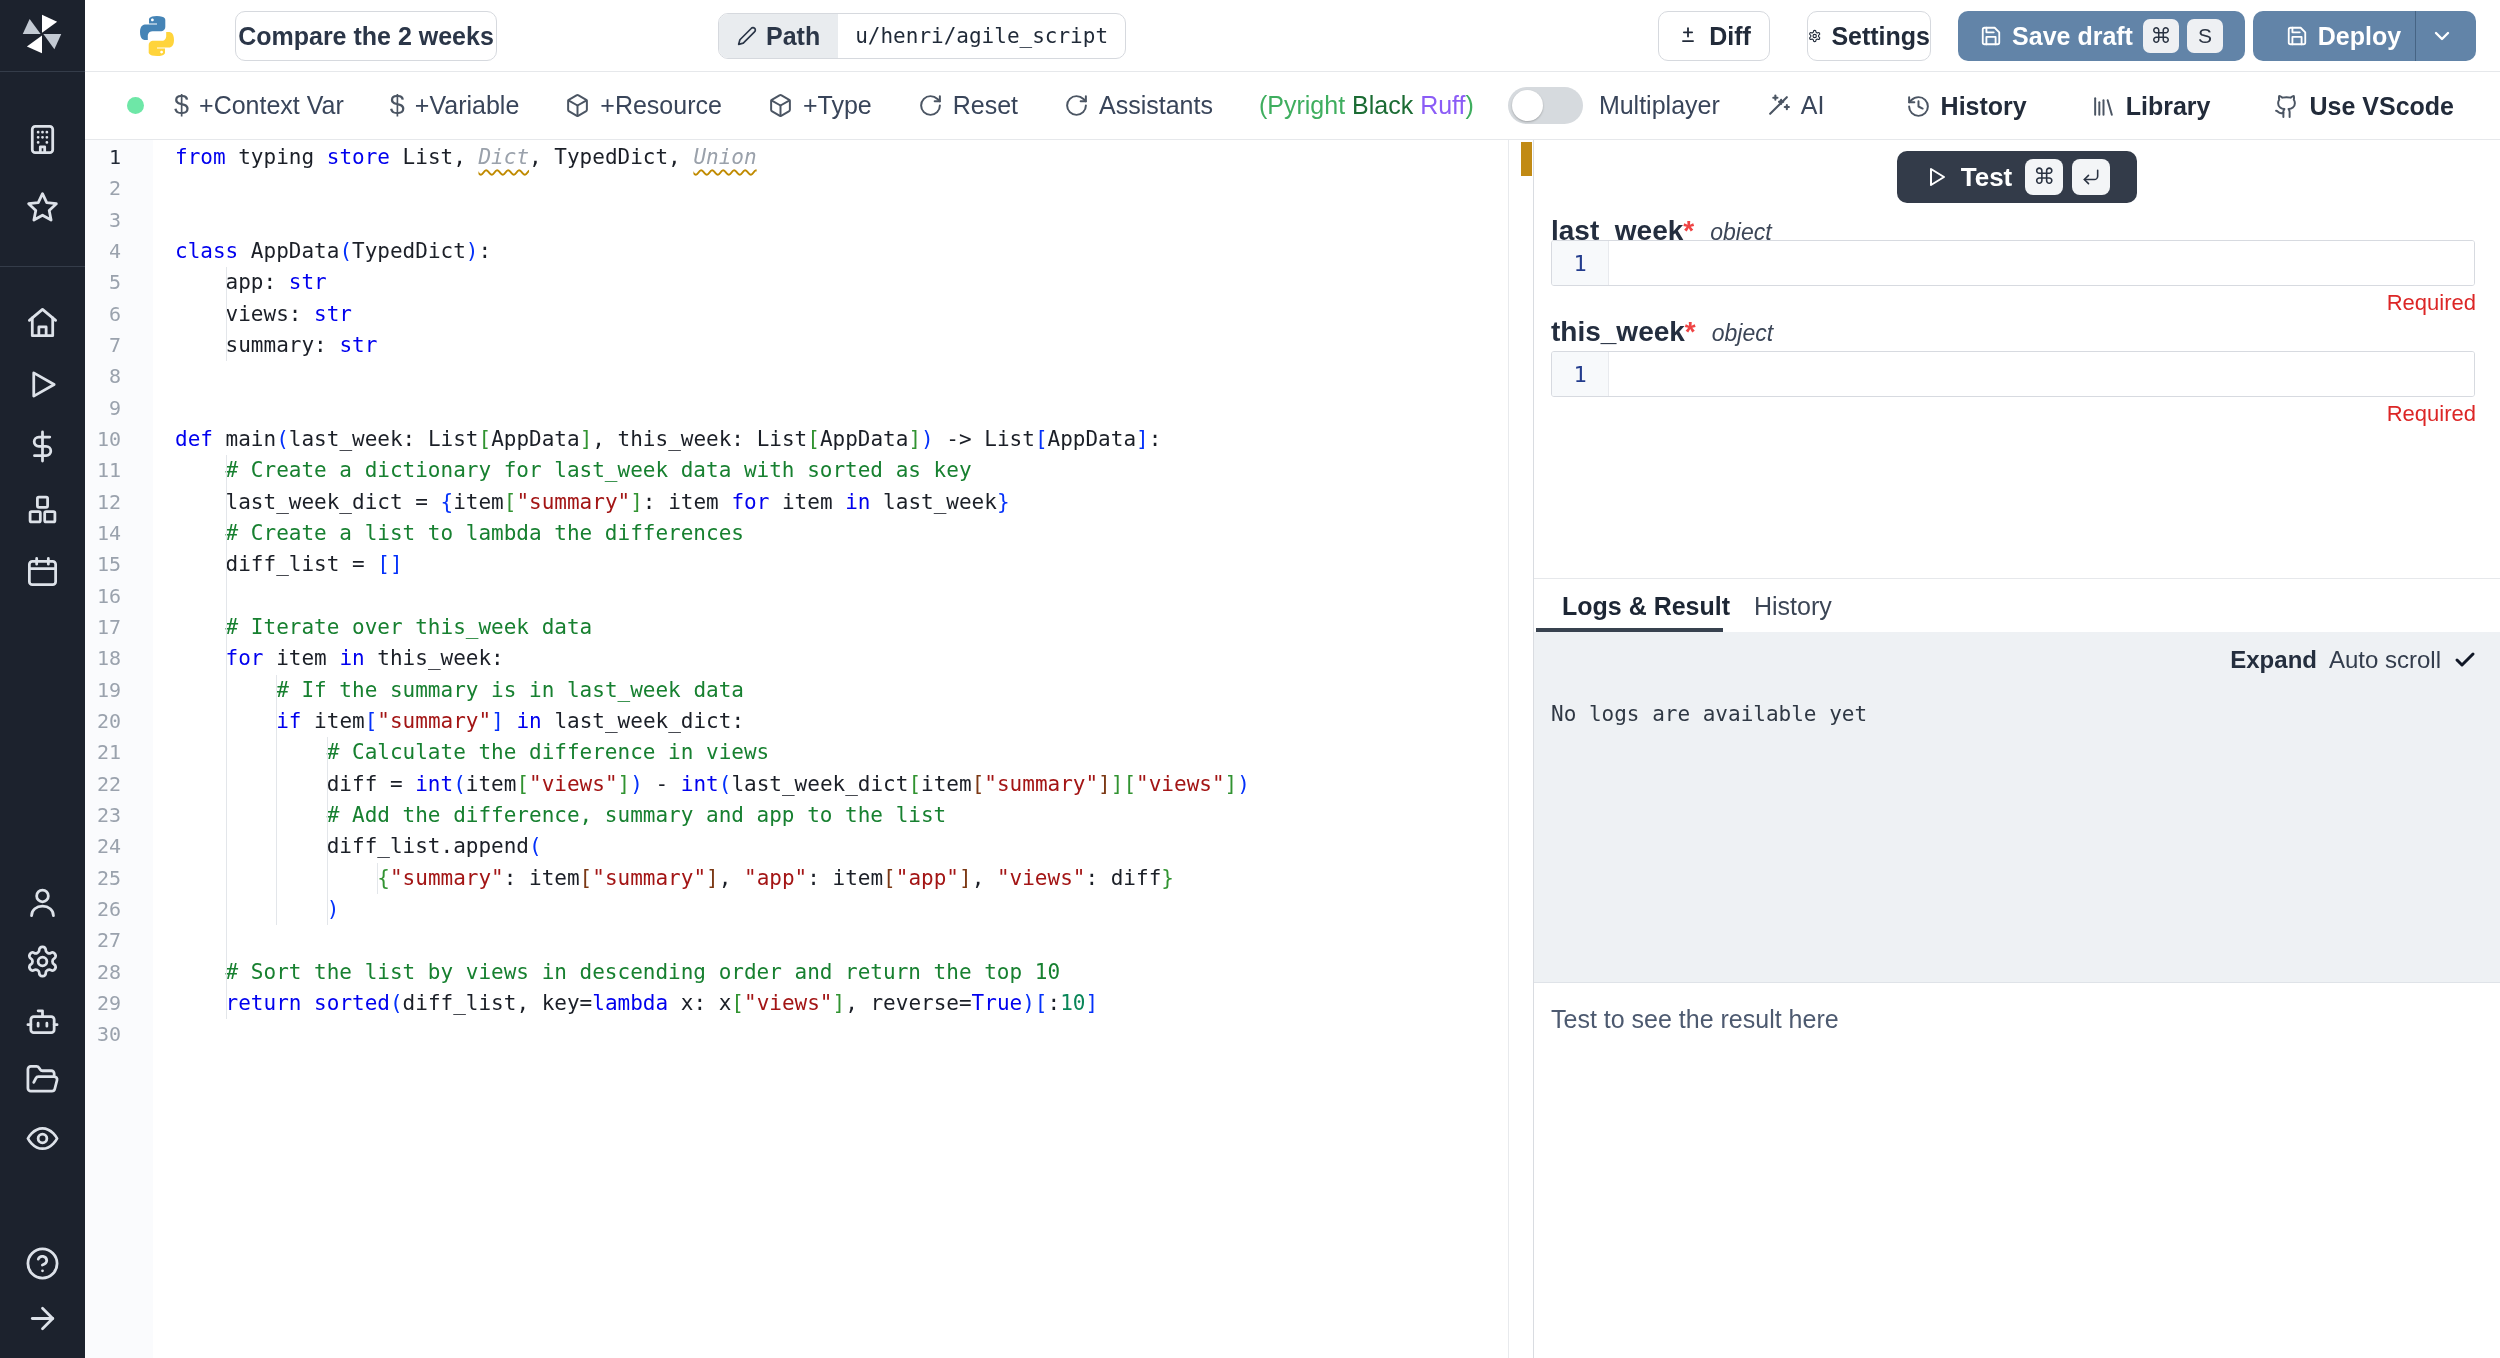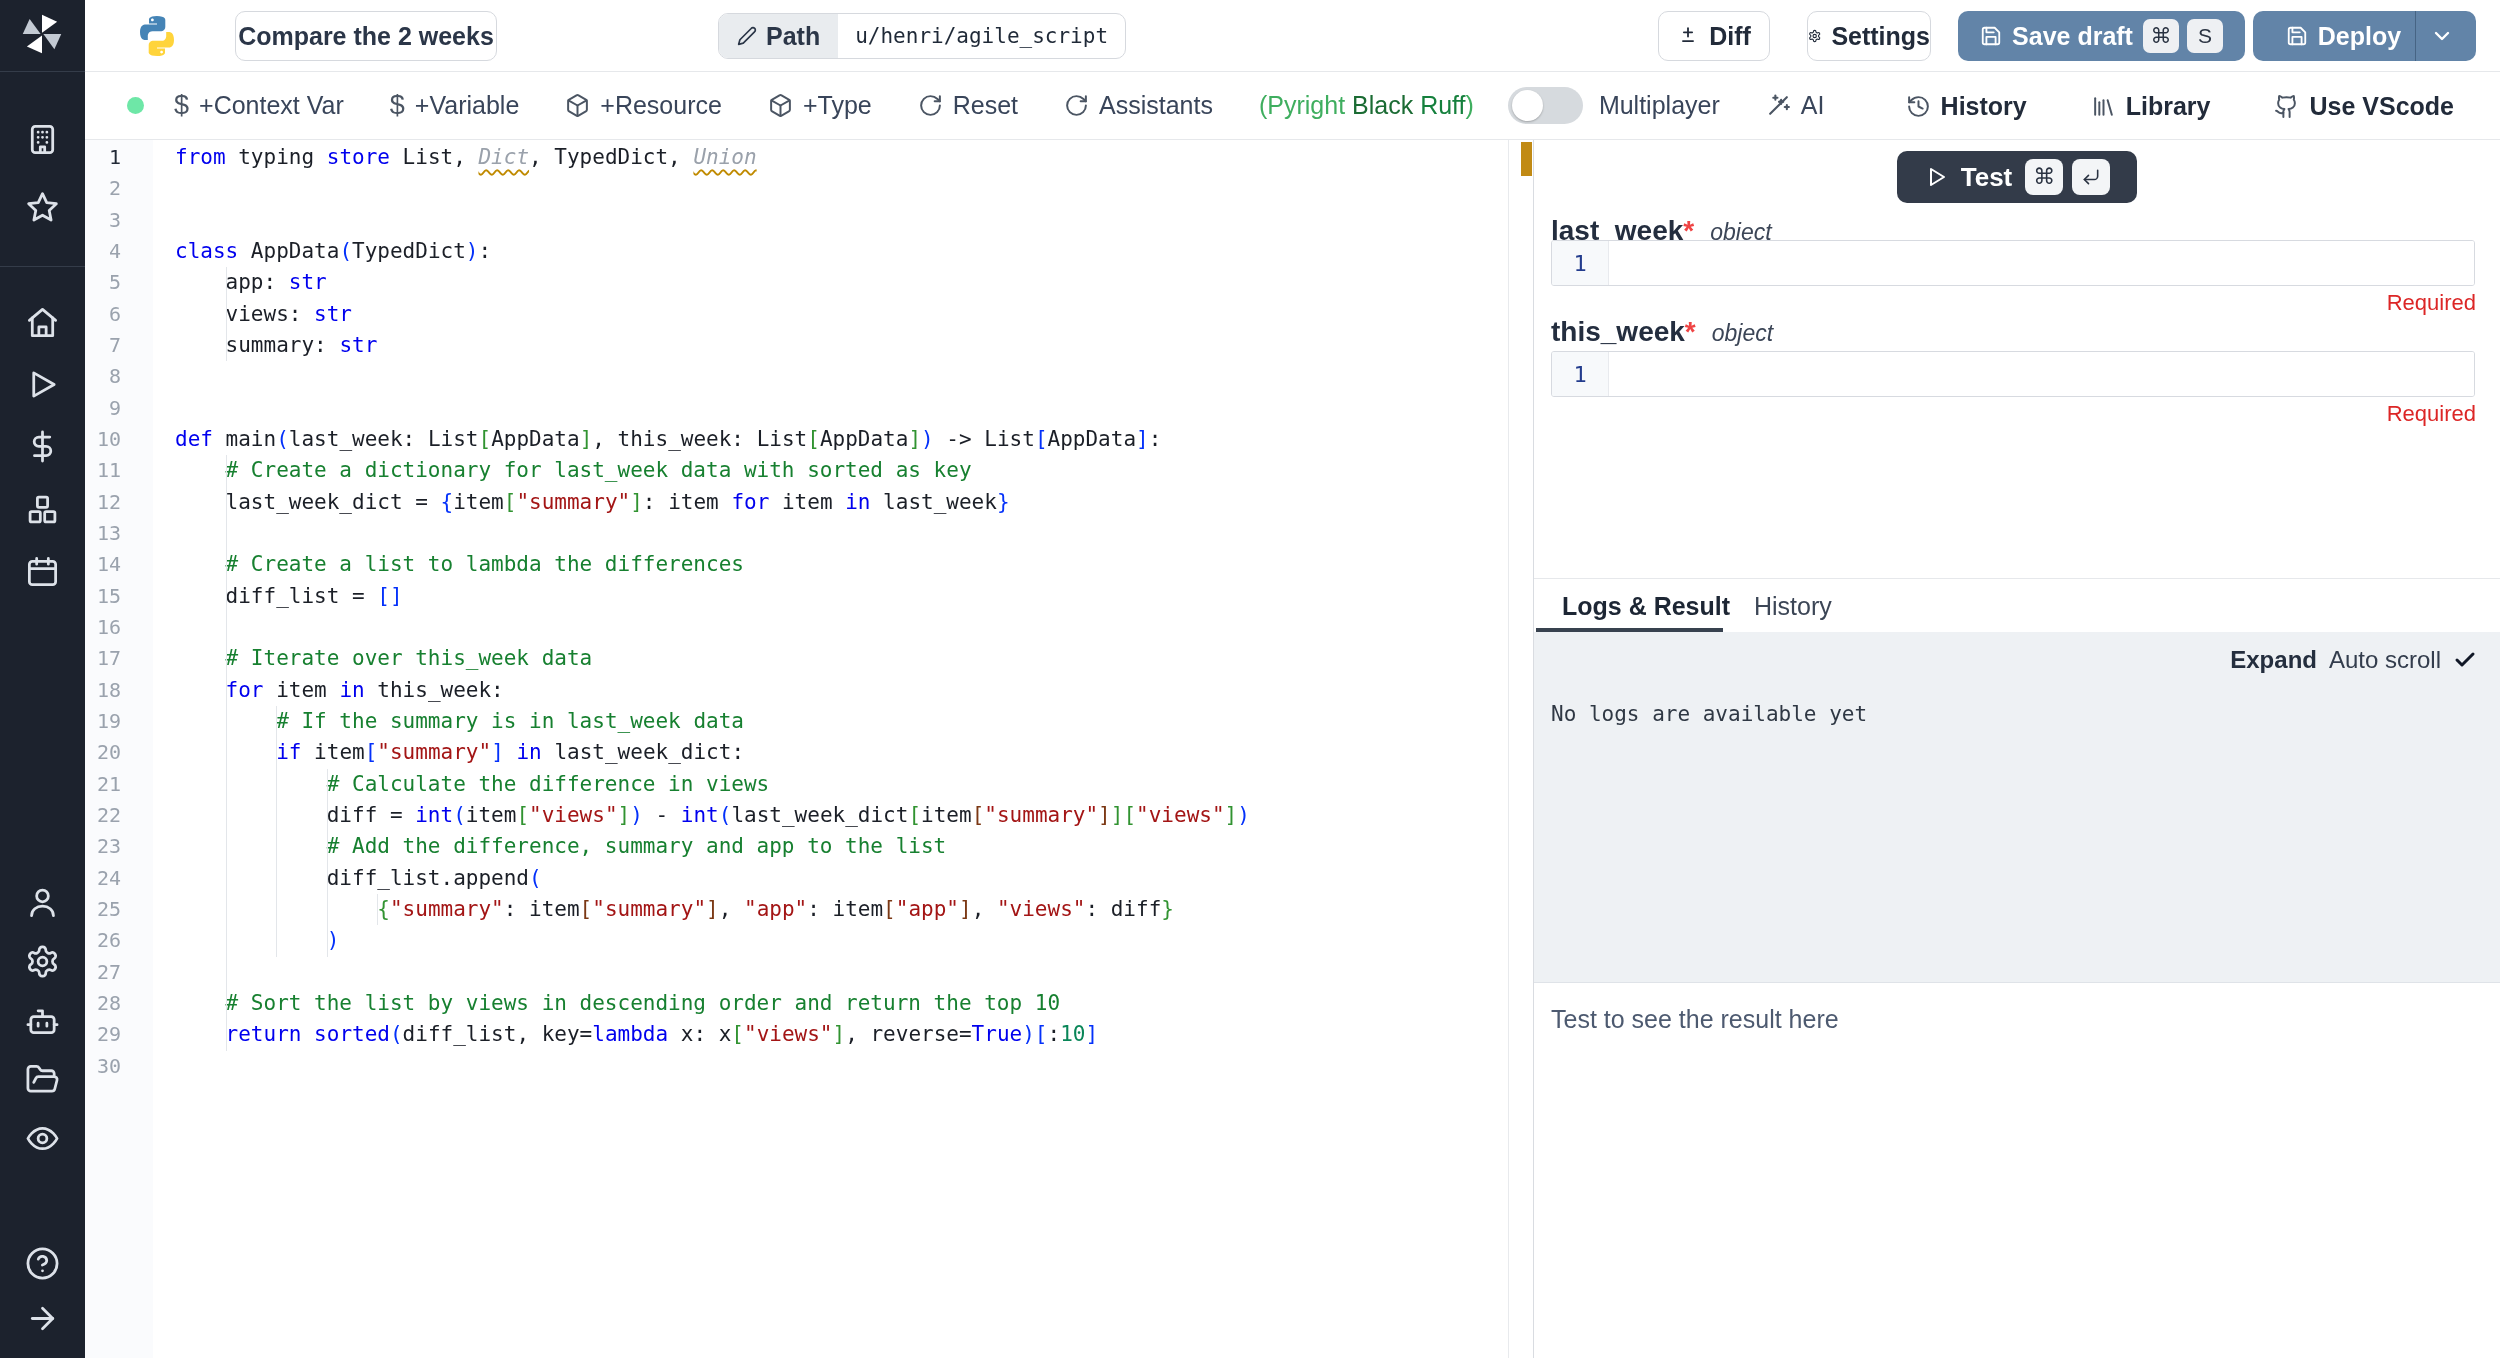--- a/index.html
+++ b/index.html
@@ -259,21 +259,21 @@
           <span>Reset</span>
         </span>
         <span class="tb-item">
           <svg viewBox="0 0 24 24" fill="none" stroke="currentColor" stroke-width="1.9" stroke-linecap="round" stroke-linejoin="round">
             <path d="M21 12a9 9 0 1 1-9-9c2.5 0 4.9 1 6.7 2.7L21 8"></path>
             <polyline points="21 3 21 8 16 8"></polyline>
           </svg>
           <span>Assistants</span>
         </span>
       </span>
-    <span id="assist-status"><span style="color:#3fae5f">(</span><span style="color:#3fae5f">Pyright</span> <span style="color:#1a6b33">Black</span> <span style="color:#15803d">Ruff</span><span style="color:#3fae5f">)</span></span>
+    <span id="assist-status"><span style="color:#3fae5f">(</span><span style="color:#3fae5f">Pyright</span> <span style="color:#1a6b33">Black</span> <span style="color:#8b5cf6">Ruff</span><span style="color:#3fae5f">)</span></span>
     <span class="toggle">
         <span class="knob"></span>
       </span>
     <span class="tb-item" style="margin-left:16px">
         <span>Multiplayer</span>
       </span>
     <span class="tb-item">
       <svg viewBox="0 0 24 24" fill="none" stroke="currentColor" stroke-width="2" stroke-linecap="round" stroke-linejoin="round">
           <path d="m20 4-16 16"></path>
           <path d="M9 2.5v4"></path>
@@ -386,27 +386,20 @@
           </div>
         </div>
         <div class="cl">
           <span class="ln">12</span>
           <div class="ct">
             <pre>    last_week_dict = <span style="color:#0431fa">{</span>item<span style="color:#319331">[</span><span class="str">"summary"</span><span style="color:#319331">]</span>: item <span class="kw">for</span> item <span class="kw">in</span> last_week<span style="color:#0431fa">}</span></pre>
             <span class="guide" style="left: calc(4ch); font-family: &quot;DejaVu Sans Mono&quot;, monospace; font-size: 21px;"></span>
           </div>
         </div>
         <div class="cl">
-          <span class="ln">13</span>
-          <div class="ct">
-            <pre></pre>
-            <span class="guide" style="left: calc(4ch); font-family: &quot;DejaVu Sans Mono&quot;, monospace; font-size: 21px;"></span>
-          </div>
-        </div>
-        <div class="cl">
           <span class="ln">14</span>
           <div class="ct">
             <pre>    <span class="com"># Create a list to lambda the differences</span></pre>
             <span class="guide" style="left: calc(4ch); font-family: &quot;DejaVu Sans Mono&quot;, monospace; font-size: 21px;"></span>
           </div>
         </div>
         <div class="cl">
           <span class="ln">15</span>
           <div class="ct">
             <pre>    diff_list = <span style="color:#0431fa">[</span><span style="color:#0431fa">]</span></pre>

